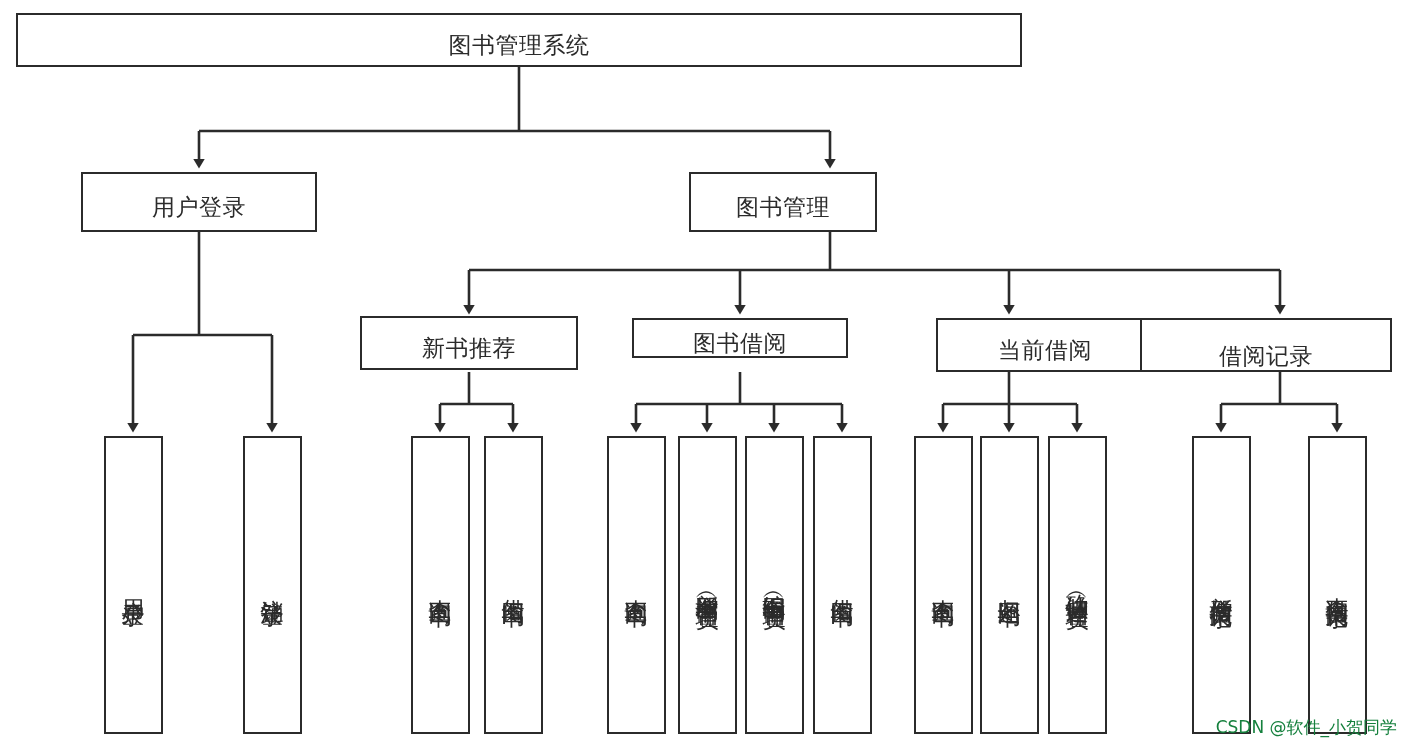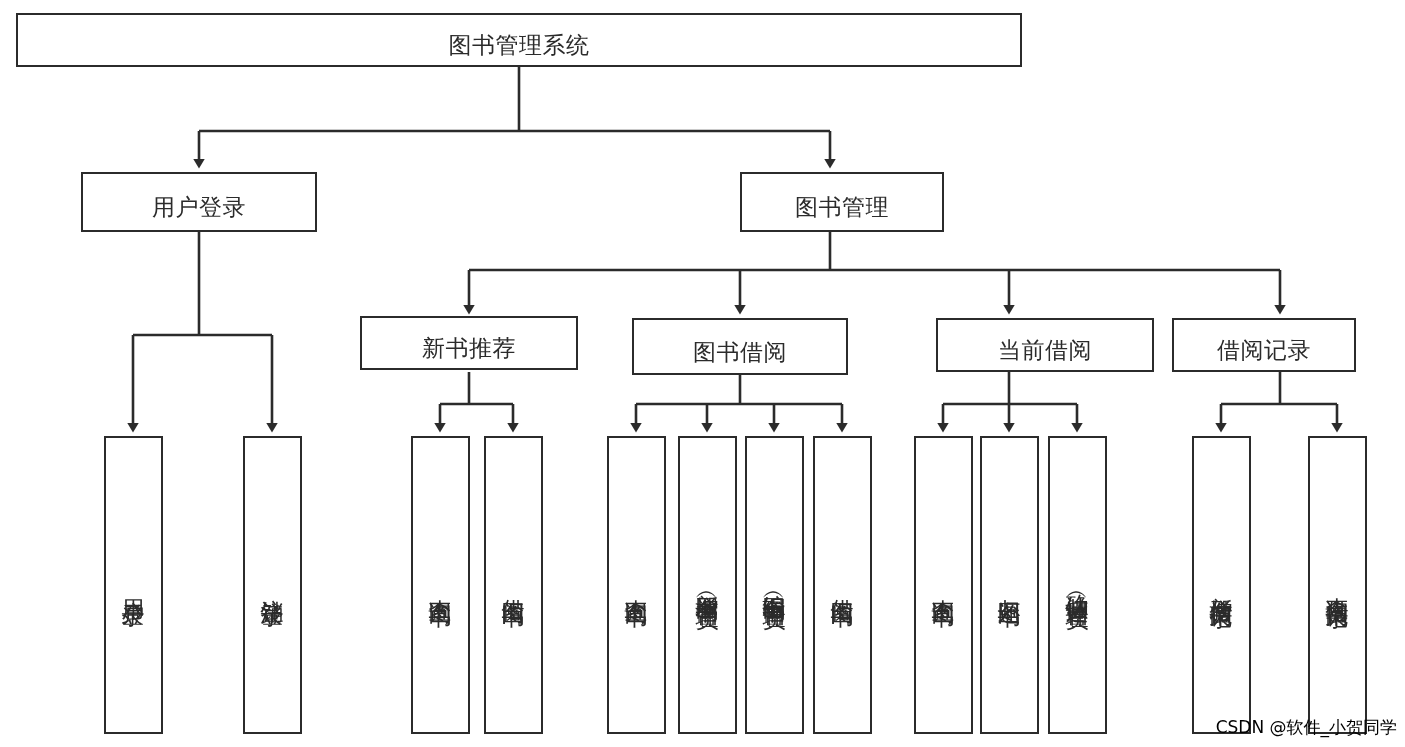--- a/index.html
+++ b/index.html
@@ -61,21 +61,21 @@
     line-height: 1.05;
     letter-spacing: 2px;
     white-space: normal;
     max-height: 100%;
   }
   #watermark {
     position: absolute;
     right: 8px;
     bottom: 8px;
     font-size: 17px;
-    color: #000000;
+    color: #15803d;
     white-space: nowrap;
     font-family: "DejaVu Sans", "Liberation Sans", sans-serif;
   }
 </style>
 </head>
 <body>
 
 <div id="diagram-root">
 
   <svg id="connector-layer" viewBox="0 0 1405 747" width="1405" height="747" xmlns="http://www.w3.org/2000/svg">
@@ -128,34 +128,34 @@
     </g>
   </svg>
 
   <div class="node root horizontal" style="left:16px; top:13px; width:1006px; height:54px;">
     <span class="node-label">图书管理系统</span>
   </div>
 
   <div class="node horizontal" style="left:81px; top:172px; width:236px; height:60px;">
     <span class="node-label">用户登录</span>
   </div>
-  <div class="node horizontal" style="left:740px; top:172px; width:204px; height:60px;">
+  <div class="node horizontal" style="left:689px; top:172px; width:188px; height:60px;">
     <span class="node-label">图书管理</span>
   </div>
 
   <div class="node horizontal" style="left:360px; top:316px; width:218px; height:54px;">
     <span class="node-label">新书推荐</span>
   </div>
-  <div class="node horizontal" style="left:632px; top:318px; width:216px; height:57px;">
+  <div class="node horizontal" style="left:632px; top:318px; width:216px; height:40px;">
     <span class="node-label">图书借阅</span>
   </div>
   <div class="node horizontal" style="left:936px; top:318px; width:218px; height:54px;">
     <span class="node-label">当前借阅</span>
   </div>
-  <div class="node horizontal" style="left:1172px; top:318px; width:184px; height:54px;">
+  <div class="node horizontal" style="left:1140px; top:318px; width:252px; height:54px;align-items:flex-end;">
     <span class="node-label">借阅记录</span>
   </div>
 
   <div class="node vertical" style="left:104px; top:436px; width:59px; height:298px;">
     <span class="node-label">用户登录</span>
   </div>
   <div class="node vertical" style="left:243px; top:436px; width:59px; height:298px;">
     <span class="node-label">注销登录</span>
   </div>
 

